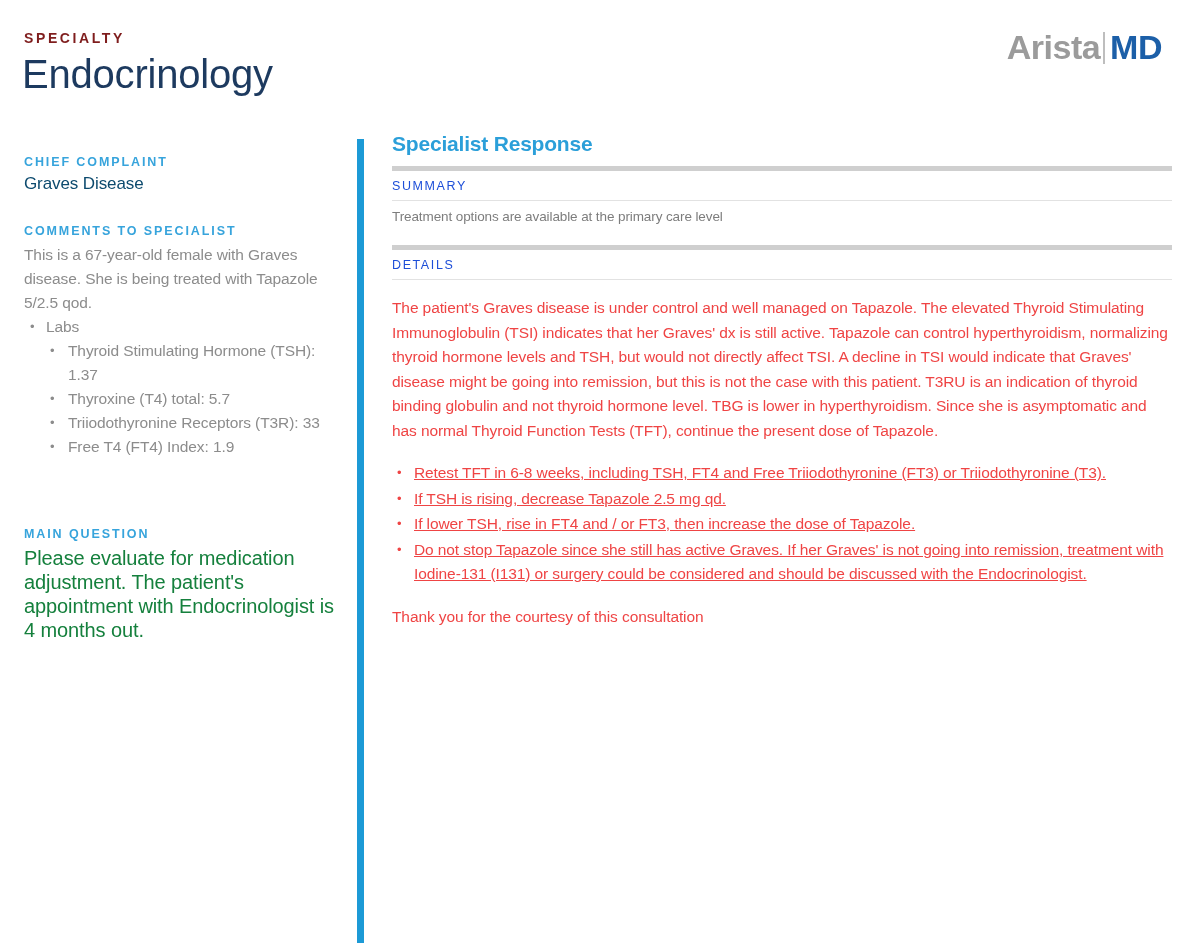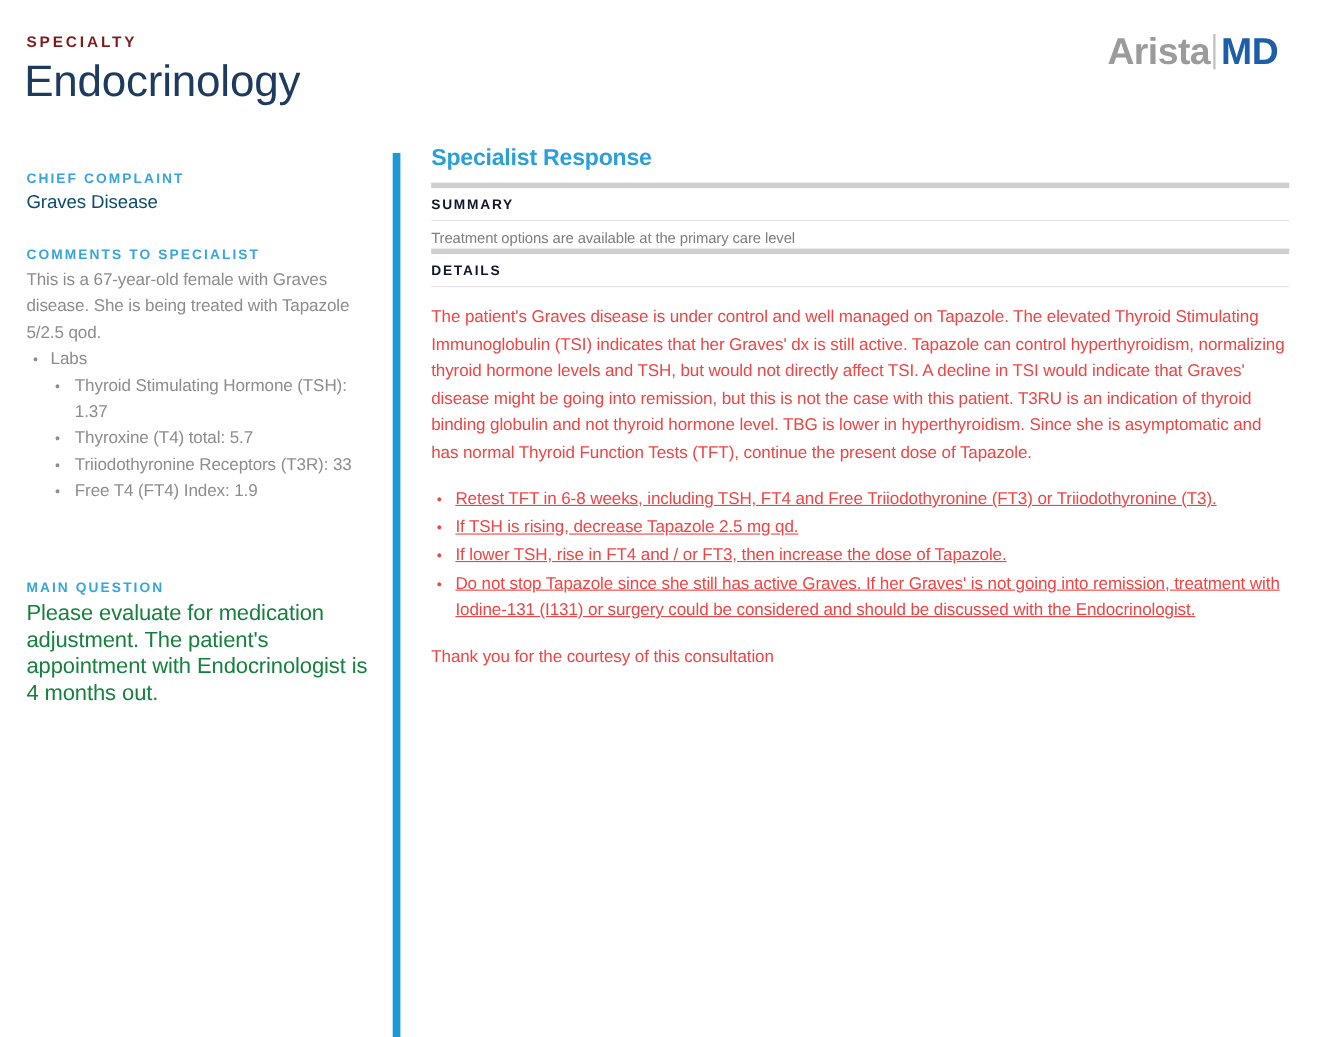--- a/index.html
+++ b/index.html
@@ -150,34 +150,34 @@
     margin: 0 0 10px 0;
     letter-spacing: -0.2px;
   }
   .bar-thick {
     height: 5px;
     background: #CFCFCF;
     width: 100%;
   }
   .sub-label {
     font-size: 12.5px;
-    font-weight: bold;
+    font-weight: normal;
     letter-spacing: 1.6px;
-    color: #0f172a;
+    color: #1d4ed8;
     padding: 8px 0 7px 0;
   }
   .line-thin {
     height: 1px;
     background: #E2E2E2;
     width: 100%;
   }
   .summary-text {
     font-size: 13.5px;
     color: #7D7D7D;
-    padding: 8px 0 2px 0;
+    padding: 8px 0 21px 0;
     letter-spacing: -0.1px;
   }
   .details-body {
     padding-top: 16px;
     font-size: 15.5px;
     line-height: 24.5px;
     color: #ef4444;
     letter-spacing: -0.1px;
   }
   .details-body p { margin: 0 0 18px 0; }

